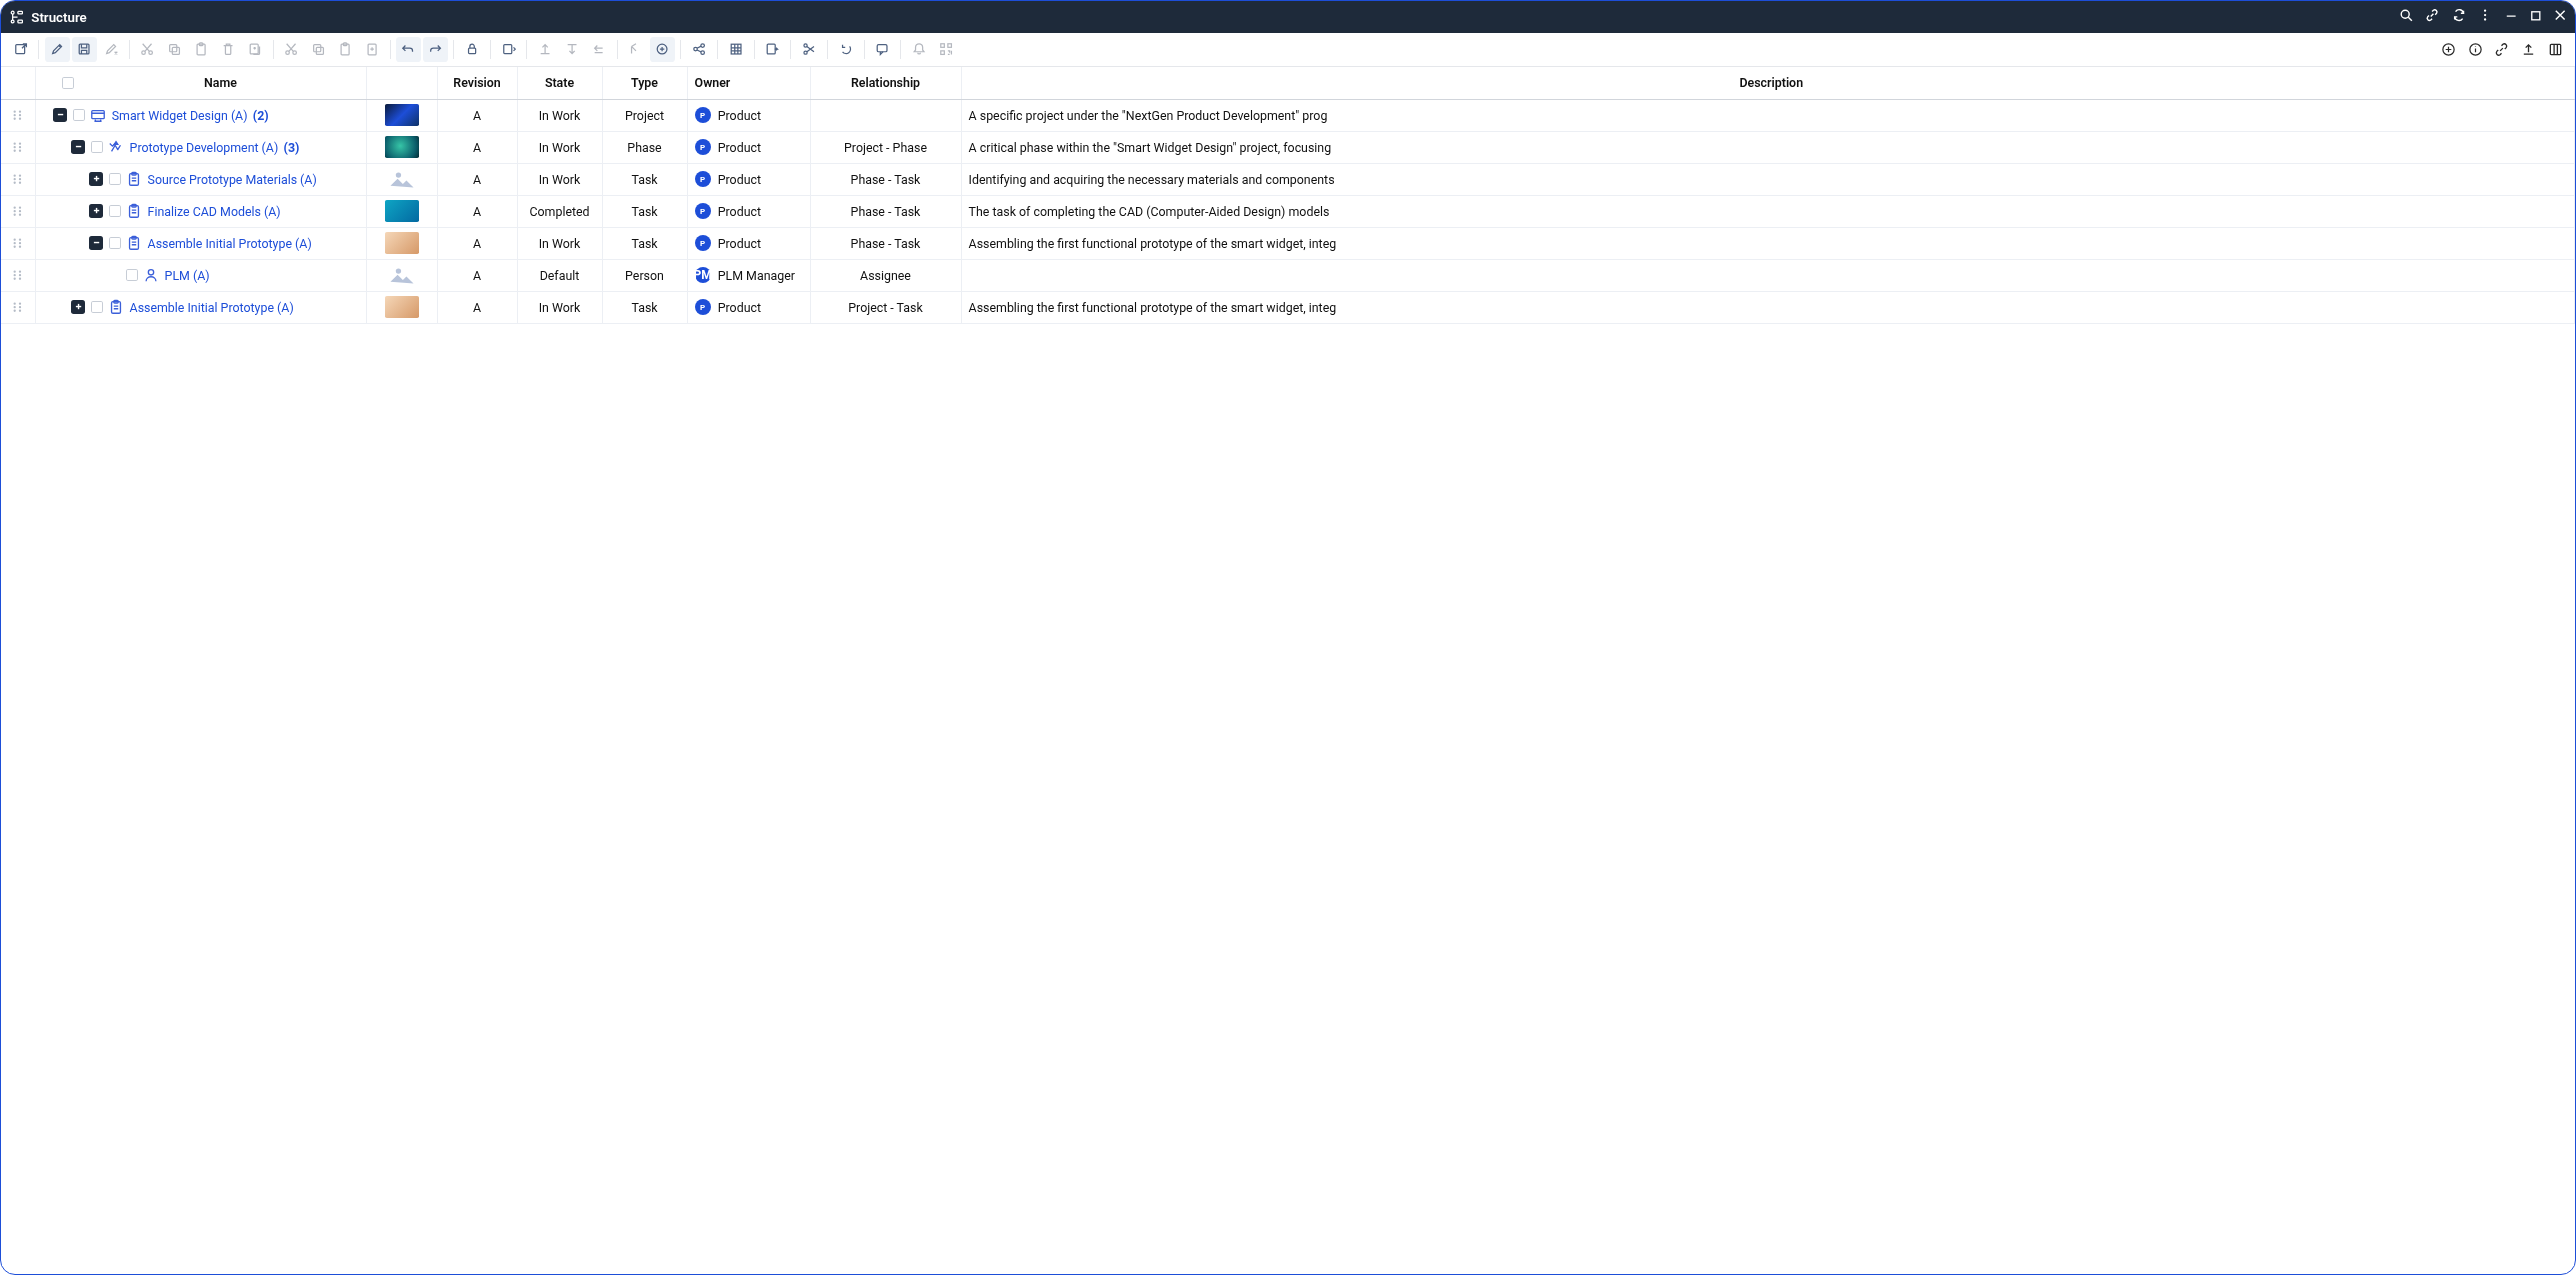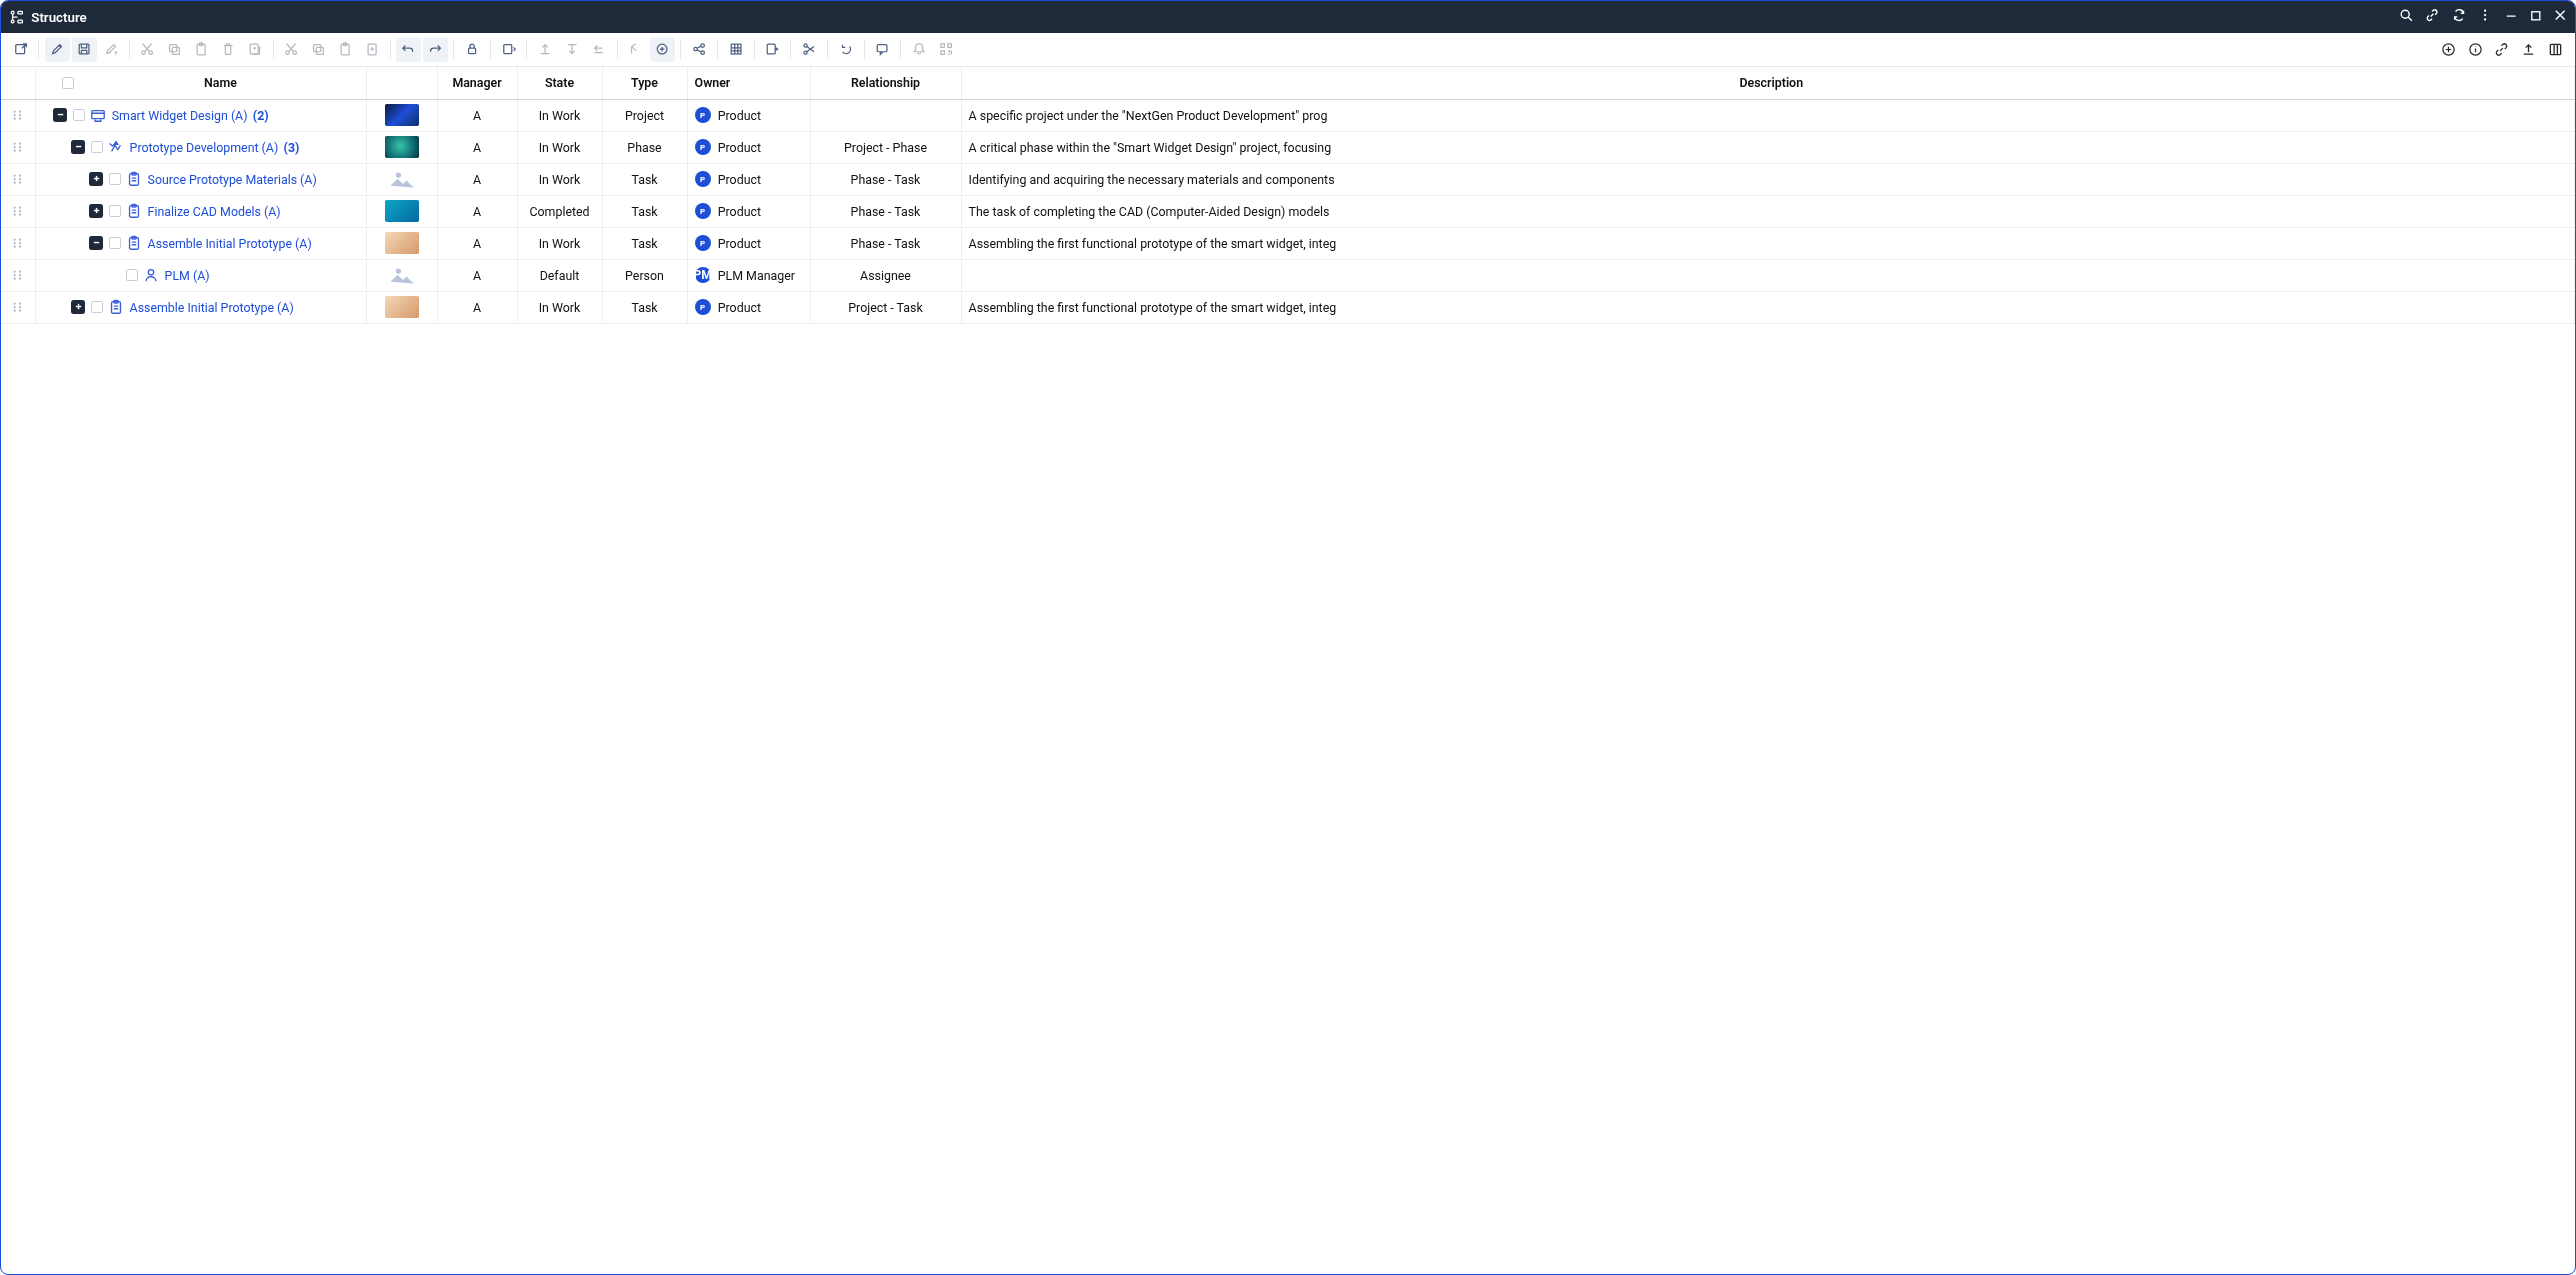--- a/index.html
+++ b/index.html
@@ -1,17 +1,17 @@
 <!DOCTYPE html>
 <html style="font-size:14.2px"><head>
 <meta charset="utf-8">
 <style>
 *{box-sizing:border-box;margin:0;padding:0}
 body{font-family:-apple-system,BlinkMacSystemFont,"Segoe UI",Roboto,Arial,sans-serif;font-size:12.4px;color:#111;background:#fff;overflow:hidden}
-.app{width:100vw;height:100vh;display:flex;flex-direction:column;border:1.8px solid #1d4ed8;border-radius:8px;overflow:hidden}
+.app{width:100vw;height:100vh;display:flex;flex-direction:column;border:1.8px solid #1d4ed8;border-radius:15px;overflow:hidden}
 .titlebar{height:32px;background:#1e2a3a;color:#fff;display:flex;align-items:center;padding:0 9px;font-size:13.3px;font-weight:600}
 .titlebar .title-icon{margin-right:7.1px;display:inline-flex}
 .titlebar .title-text{flex:0 0 auto}
 .titlebar .spacer{flex:1}
 .titlebar .wc{display:flex;gap:12.4px;align-items:center}
 .titlebar .wc svg{cursor:pointer}
 .toolbar{height:34px;background:#fff;border-bottom:0.9px solid #e5e7eb;display:flex;align-items:center;padding:0 7.1px;gap:1.8px}
 .toolbar .sep{width:0.9px;height:19.6px;background:#e5e7eb;margin:0 3.6px}
 .toolbar .btn{width:25px;height:25px;display:flex;align-items:center;justify-content:center;border-radius:3.6px;cursor:pointer}
 .toolbar .btn.active{background:#eff3f8}
@@ -334,21 +334,21 @@
       <thead>
         <tr>
           <th></th>
           <th class="name-cell">
             <div style="display:flex;align-items:center;gap:1px;padding-left:21.3px">
               <span class="chk"></span>
               <span style="flex:1;text-align:center">Name</span>
             </div>
           </th>
           <th></th>
-          <th>Manager</th>
+          <th>Revision</th>
           <th>State</th>
           <th>Type</th>
           <th class="col-owner" style="">Owner</th>
           <th>Relationship</th>
           <th class="desc-cell" style="text-align:center">Description</th>
         </tr>
       </thead>
       <tbody id="tbody">
           <tr>
     <td>

